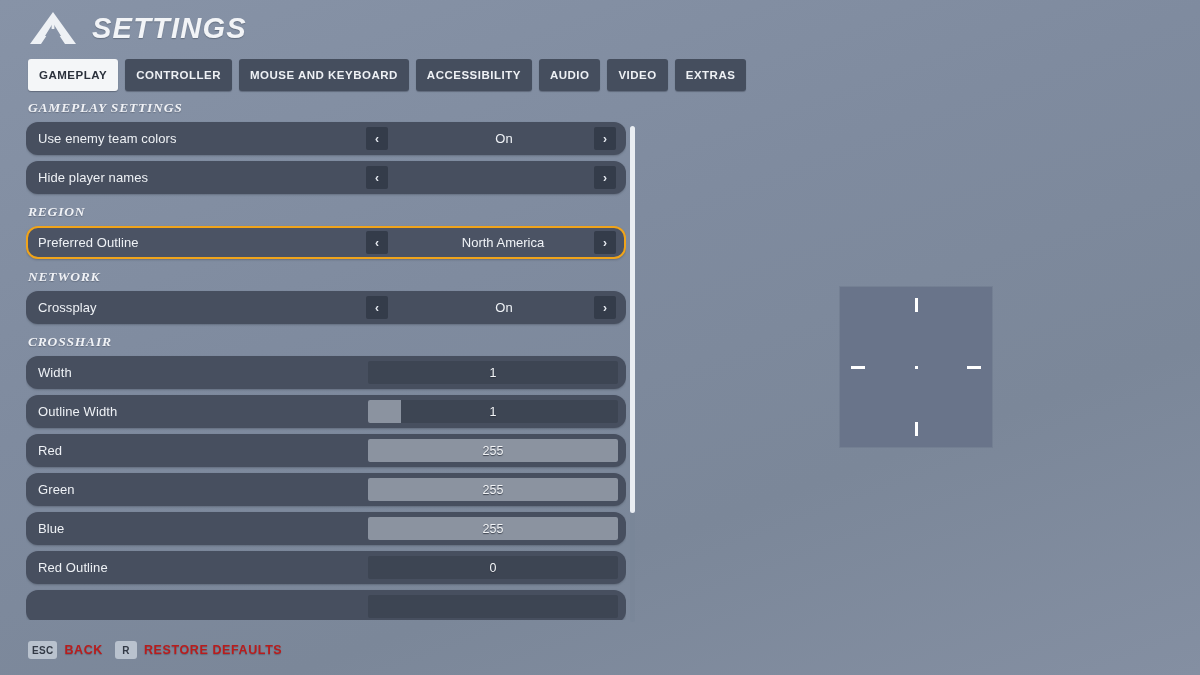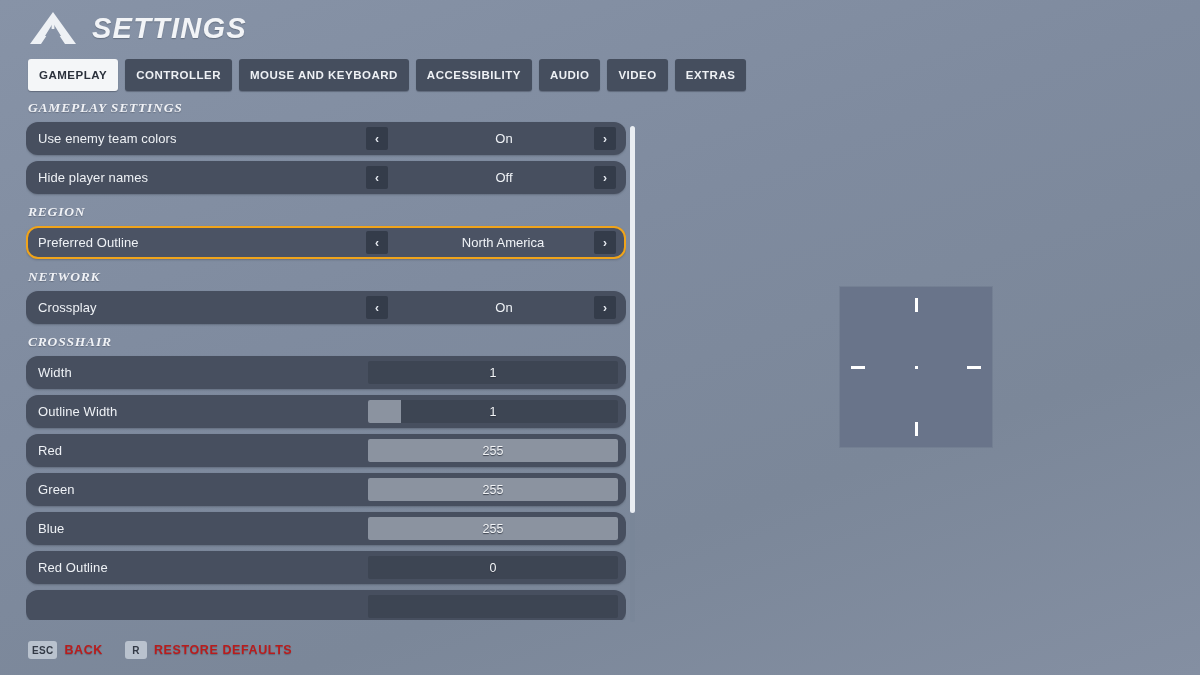--- a/index.html
+++ b/index.html
@@ -152,21 +152,21 @@
     box-shadow: 0 0 0 1px rgba(110,122,142,.6);
   }
   .tick { position:absolute; background:#ffffff; }
   .tick-top    { width:3px; height:14px; left:50%; margin-left:-1.5px; top:11px; }
   .tick-bottom { width:3px; height:14px; left:50%; margin-left:-1.5px; bottom:11px; }
   .tick-left   { height:3px; width:14px; top:50%; margin-top:-1.5px; left:11px; }
   .tick-right  { height:3px; width:14px; top:50%; margin-top:-1.5px; right:11px; }
   .tick-center { width:3px; height:3px; left:50%; top:50%; margin-left:-1.5px; margin-top:-1.5px; }
 
   
-  #footer { position:absolute; left:28px; bottom:16px; display:flex; gap:22px; }
+  #footer { position:absolute; left:28px; bottom:16px; display:flex; gap:12px; }
   .hint { display:flex; align-items:center; gap:7px; }
   .key {
     min-width:22px; height:18px;
     padding:0 4px;
     background:#b9c2ce;
     color:#333a46;
     border-radius:3px;
     font-size:10px; font-weight:bold;
     display:flex; align-items:center; justify-content:center;
     letter-spacing:.3px;
@@ -210,21 +210,20 @@
       <div class="opt">
         <span class="arrow-btn arrow-left">‹</span>
         <span class="opt-value">On</span>
         <span class="arrow-btn arrow-right">›</span>
       </div>
     </div>
     <div class="row">
       <span class="row-label">Hide player names</span>
       <div class="opt">
         <span class="arrow-btn arrow-left">‹</span>
-        <span class="opt-value">Off</span>
         <span class="arrow-btn arrow-right">›</span>
       </div>
     </div>
     <div class="section-head sec-gap-top">REGION</div>
     <div class="row selected">
       <span class="row-label">Preferred Outline</span>
       <div class="opt">
         <span class="arrow-btn arrow-left">‹</span>
         <span class="opt-value">North America</span>
         <span class="arrow-btn arrow-right">›</span>

